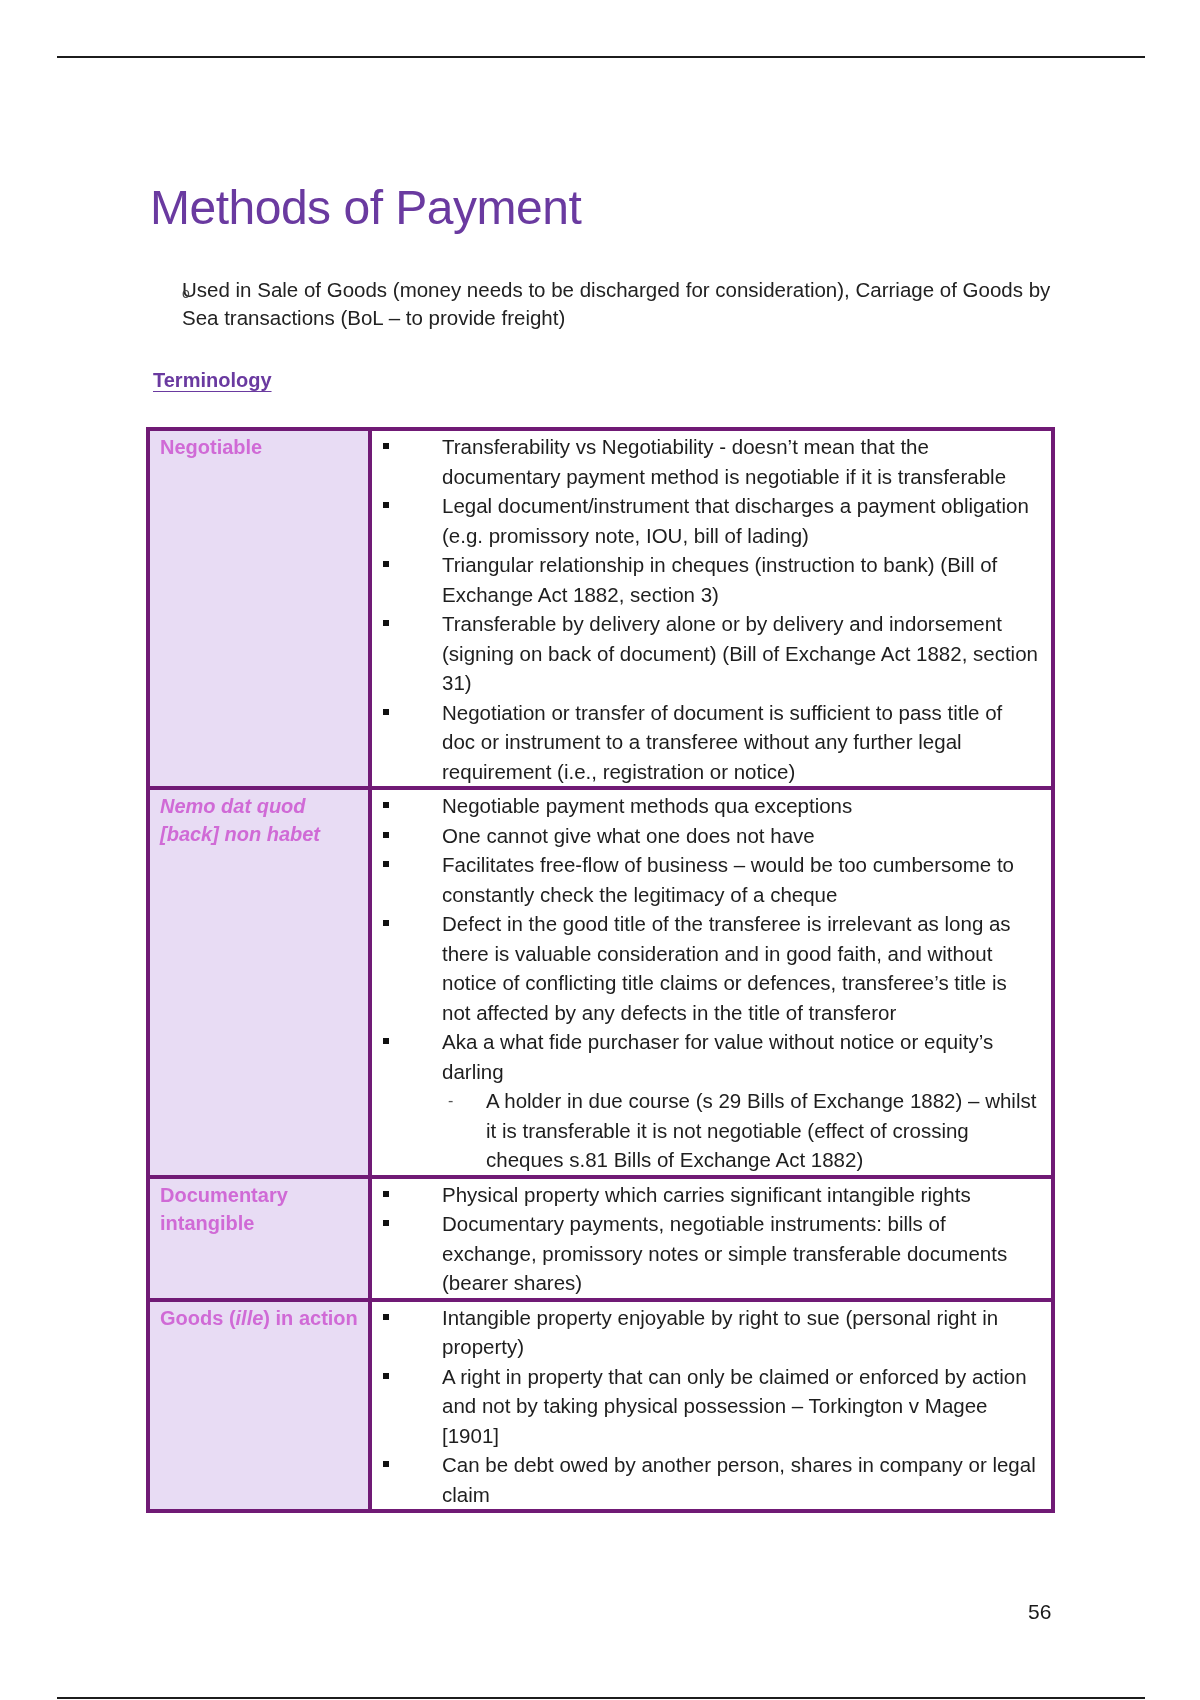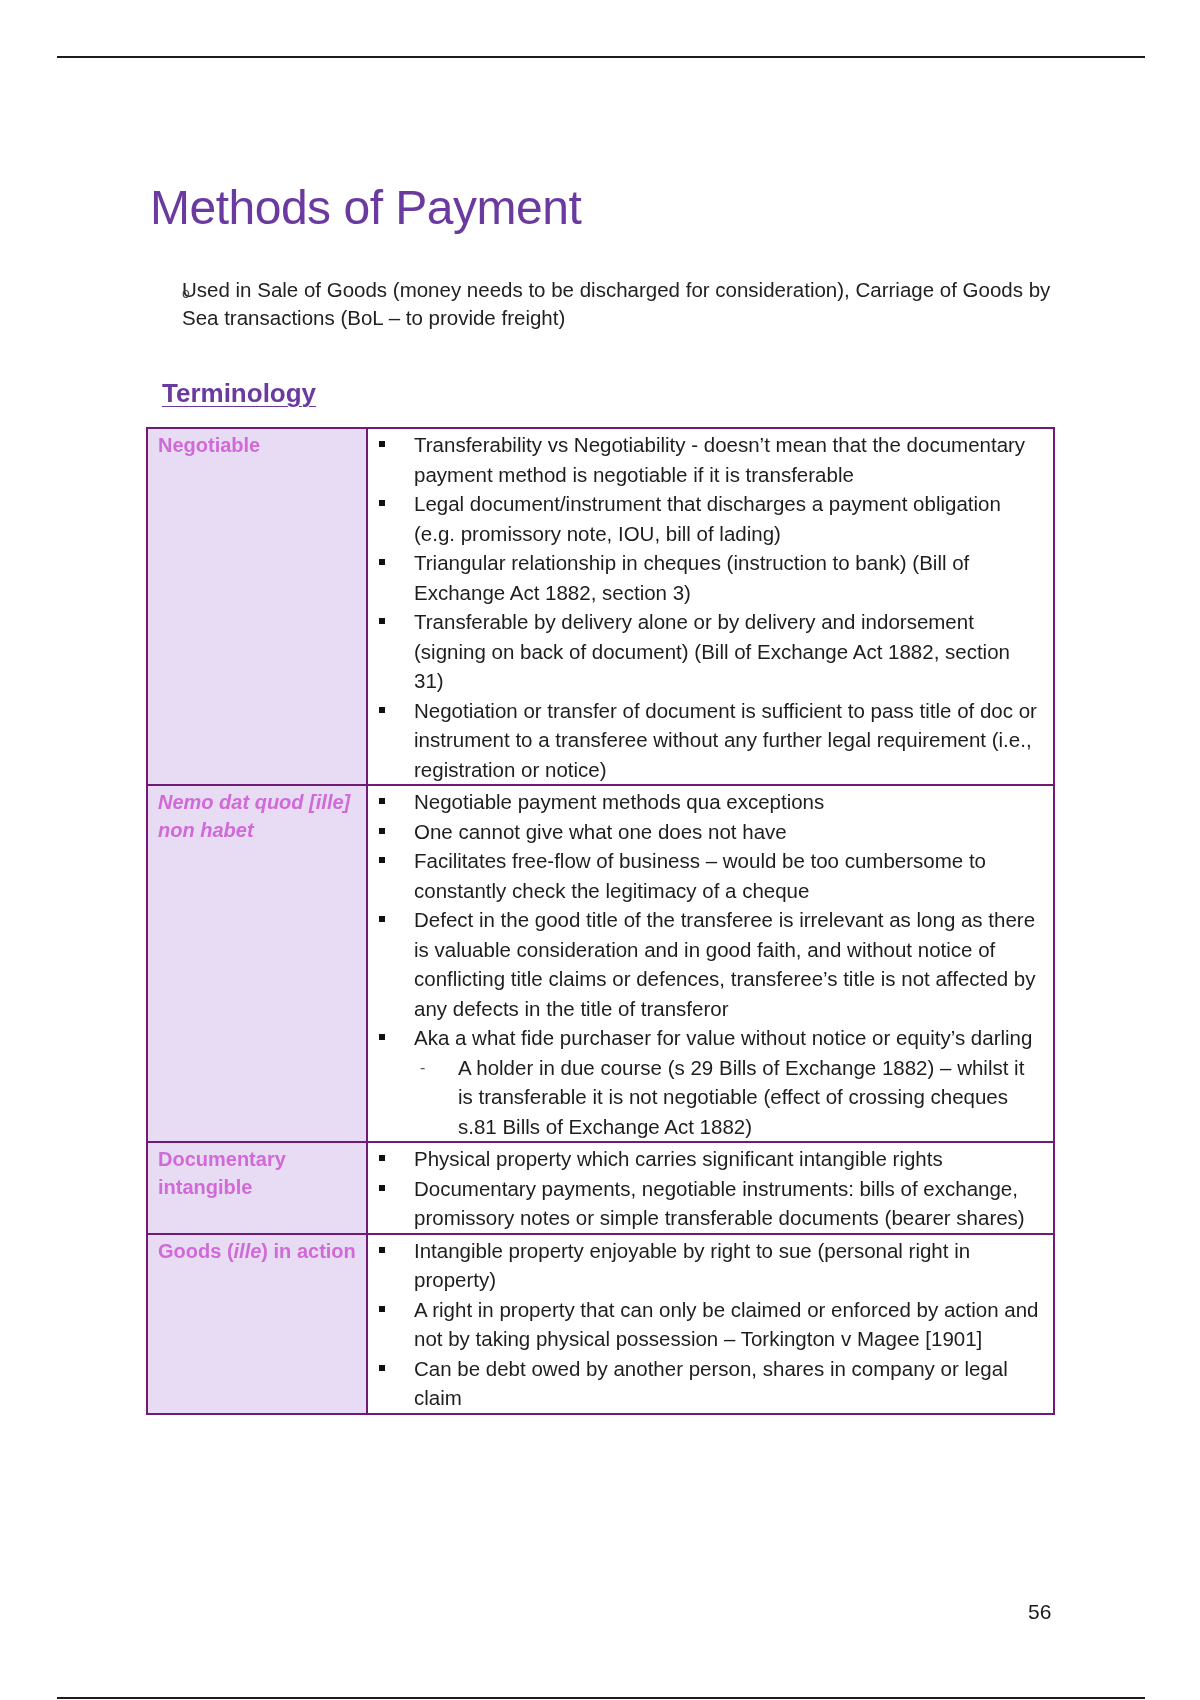--- a/index.html
+++ b/index.html
@@ -22,40 +22,40 @@
     .intro {
       position: absolute; left: 182px; top: 276px; width: 880px;
       font-size: 20.5px; line-height: 28px; color: #222;
     }
     .intro .bullet {
       position: absolute; left: 0; top: 3px; font-size: 14px; color: #444;
     }
     .intro .text { display: block; }
     .subheading {
       position: absolute; left: 146px; top: 362px;
-      font-size: 26px; color: #6a3aa0; text-decoration: underline;
-      text-underline-offset: 4px; text-decoration-thickness: 1px; margin: 16px;
+      font-size: 20px; color: #6a3aa0; text-decoration: underline;
+      text-underline-offset: 4px; text-decoration-thickness: 1px; margin: 7px;
     }
     table.terms {
       position: absolute; left: 146px; top: 427px; width: 909px;
       border-collapse: collapse; table-layout: fixed;
     }
     table.terms td {
-      border: 2px solid #701a75; vertical-align: top; padding: 0;
+      border: 4px solid #701a75; vertical-align: top; padding: 0;
     }
     td.term {
       width: 198px; background: #e8dcf4; padding: 2px 10px 0 10px !important;
       font-size: 20px; line-height: 28px; color: #d06ad6; font-weight: bold;
     }
     td.term .it { font-style: italic; }
     td.defs {
       padding: 1px 12px 0 0 !important; font-size: 20.5px; line-height: 29.5px; color: #1e1e1e;
     }
     ul.items { list-style: none; margin: 0; padding: 0; }
-    ul.items li { position: relative; padding-left: 46px; }
+    ul.items li { position: relative; padding-left: 70px; }
     ul.items li .sq {
       position: absolute; left: 11px; top: 11px; width: 6px; height: 6px; background: #111;
     }
     ul.sub { list-style: none; margin: 0; padding: 0; }
     ul.sub li { position: relative; padding-left: 44px; }
     ul.sub li .dash {
       position: absolute; left: 6px; top: 0; color: #555; font-size: 16px;
     }
     .page-number {
       position: absolute; left: 1028px; top: 1600px; font-size: 21px; color: #1a1a1a;
@@ -88,21 +88,21 @@
           <li><span class="sq"></span><span>Legal document/instrument that discharges a payment obligation (e.g. promissory note, IOU, bill of lading)</span></li>
           <li><span class="sq"></span><span>Triangular relationship in cheques (instruction to bank) (Bill of Exchange Act 1882, section 3)</span></li>
           <li><span class="sq"></span><span>Transferable by delivery alone or by delivery and indorsement (signing on back of document) (Bill of Exchange Act 1882, section 31)</span></li>
           <li><span class="sq"></span><span>Negotiation or transfer of document is sufficient to pass title of doc or instrument to a transferee without any further legal requirement (i.e., registration or notice)</span></li>
         </ul>
       </td>
     </tr>
 
     <tr>
       <td class="term">
-        <span class="it">Nemo dat quod [ille] non habet</span>
+        <span class="it">Nemo dat quod [back] non habet</span>
       </td>
       <td class="defs">
         <ul class="items">
           <li><span class="sq"></span><span>Negotiable payment methods qua exceptions</span></li>
           <li><span class="sq"></span><span>One cannot give what one does not have</span></li>
           <li><span class="sq"></span><span>Facilitates free-flow of business – would be too cumbersome to constantly check the legitimacy of a cheque</span></li>
           <li><span class="sq"></span><span>Defect in the good title of the transferee is irrelevant as long as there is valuable consideration and in good faith, and without notice of conflicting title claims or defences, transferee’s title is not affected by any defects in the title of transferor</span></li>
           <li><span class="sq"></span><span>Aka a what fide purchaser for value without notice or equity’s darling</span>
             <ul class="sub">
               <li><span class="dash">-</span><span>A holder in due course (s 29 Bills of Exchange 1882) – whilst it is transferable it is not negotiable (effect of crossing cheques s.81 Bills of Exchange Act 1882)</span></li>

